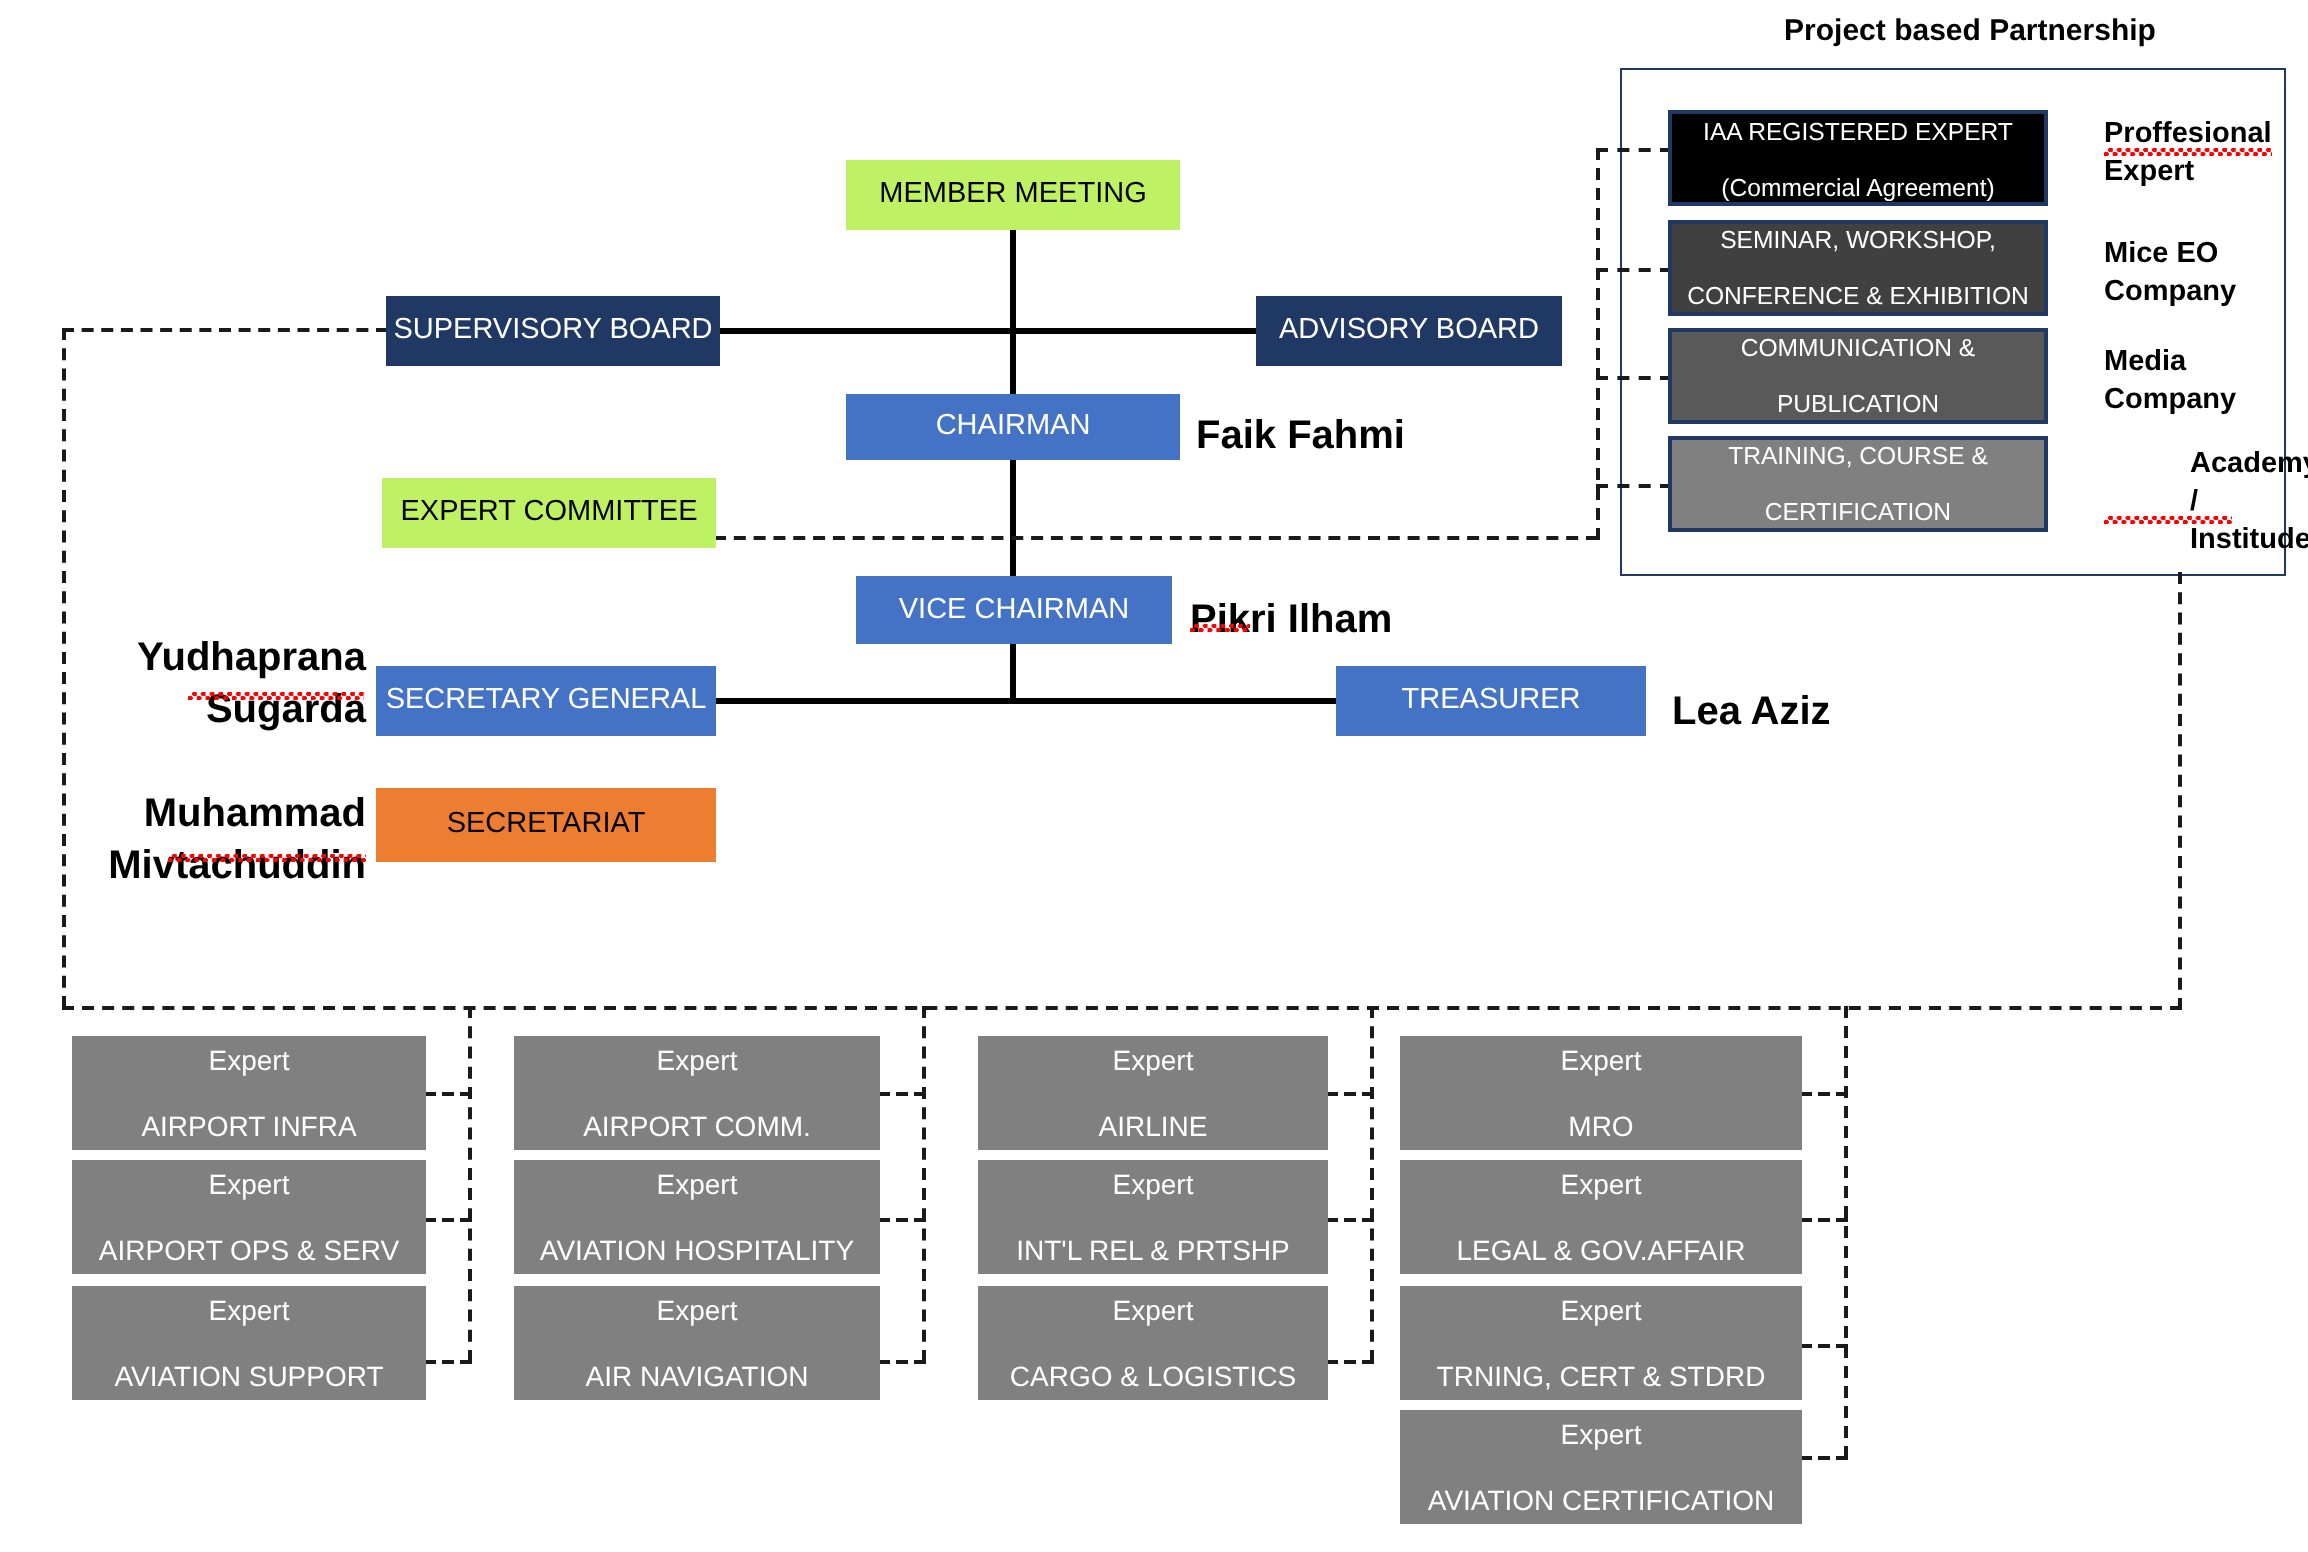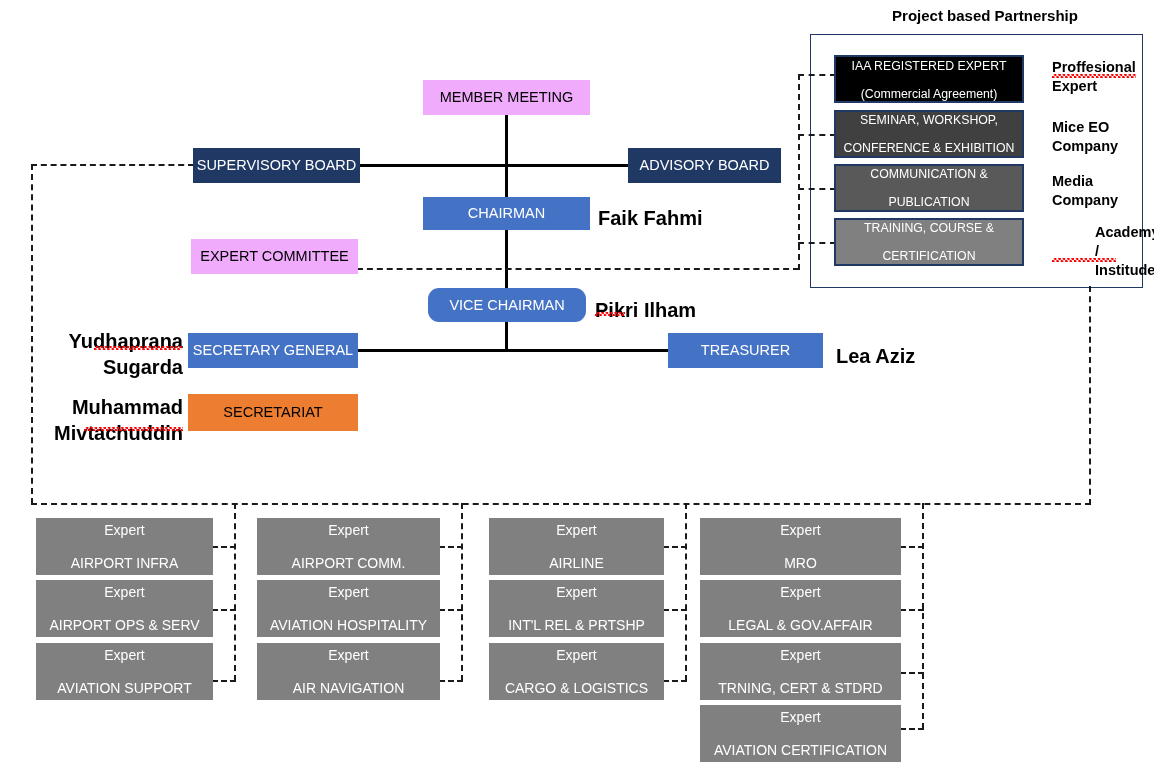--- a/index.html
+++ b/index.html
@@ -18,21 +18,21 @@
     display:flex;align-items:center;justify-content:center;
     text-align:center;
     line-height:1.15;
     box-sizing:border-box;
     z-index:5;
   }
   .box span{display:block;width:100%;}
 
   
   .navy      {background:#1F3864;color:#ffffff;align-items:center;}
-  .lightblue {background:#f0abfc;color:#000000;}
+  .lightblue {background:#bef264;color:#000000;}
   .blue      {background:#4472C4;color:#ffffff;}
   .orange    {background:#ED7D31;color:#000000;}
   .gray      {background:#808080;color:#ffffff;}
 
   .pbox{border:2px solid #1F3864;box-sizing:border-box;color:#ffffff;}
   .pb-black {background:#000000;align-items:flex-end;}
   .pb-dark  {background:#404040;}
   .pb-mid   {background:#595959;}
   .pb-light {background:#808080;}
 
@@ -107,30 +107,30 @@
 
   <div class="box blue" style="left:423px;top:197px;width:167px;height:33px;font-size:14.5px;">
     <span>CHAIRMAN</span>
   </div>
   <div class="nm l" style="left:598px;top:205px;">Faik Fahmi</div>
 
   <div class="box lightblue" style="left:191px;top:239px;width:167px;height:35px;font-size:14.5px;">
     <span>EXPERT COMMITTEE</span>
   </div>
 
-  <div class="box blue" style="left:428px;top:288px;width:158px;height:34px;font-size:14.5px;border-radius:11px;">
+  <div class="box blue" style="left:428px;top:288px;width:158px;height:34px;font-size:14.5px;">
     <span>VICE CHAIRMAN</span>
   </div>
   <div class="nm l" style="left:595px;top:297px;">Pikri Ilham</div>
   <div class="sq" style="left:595px;top:312px;width:30px;"></div>
 
   <div class="box blue" style="left:188px;top:333px;width:170px;height:35px;font-size:14.5px;">
     <span>SECRETARY GENERAL</span>
   </div>
-  <div class="nm r" style="left:58px;top:328px;width:125px;">Yudhaprana
+  <div class="nm r" style="left:58px;top:316px;width:125px;">Yudhaprana
 Sugarda</div>
   <div class="sq" style="left:94px;top:346px;width:88px;"></div>
 
   <div class="box blue" style="left:668px;top:333px;width:155px;height:35px;font-size:14.5px;">
     <span>TREASURER</span>
   </div>
   <div class="nm l" style="left:836px;top:343px;">Lea Aziz</div>
 
   <div class="box orange" style="left:188px;top:394px;width:170px;height:37px;font-size:14.5px;">
     <span>SECRETARIAT</span>

